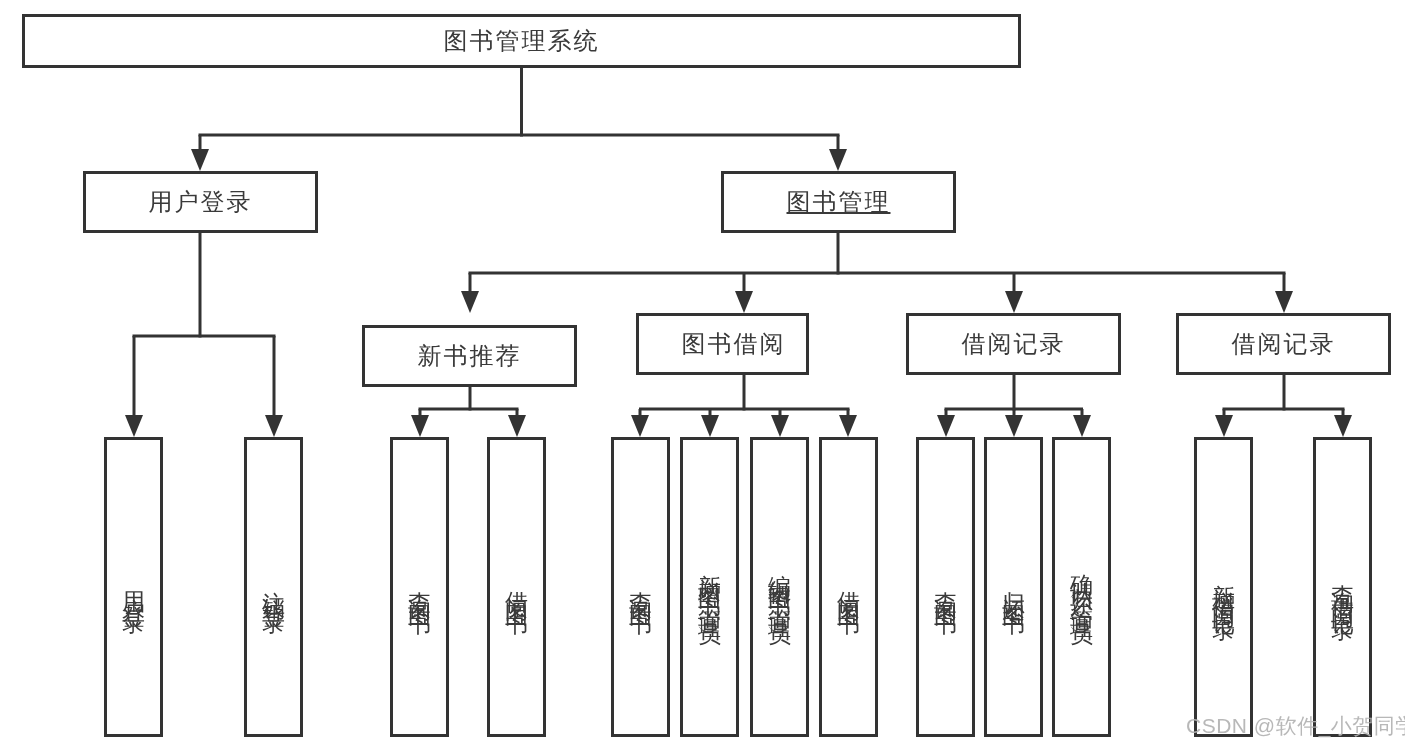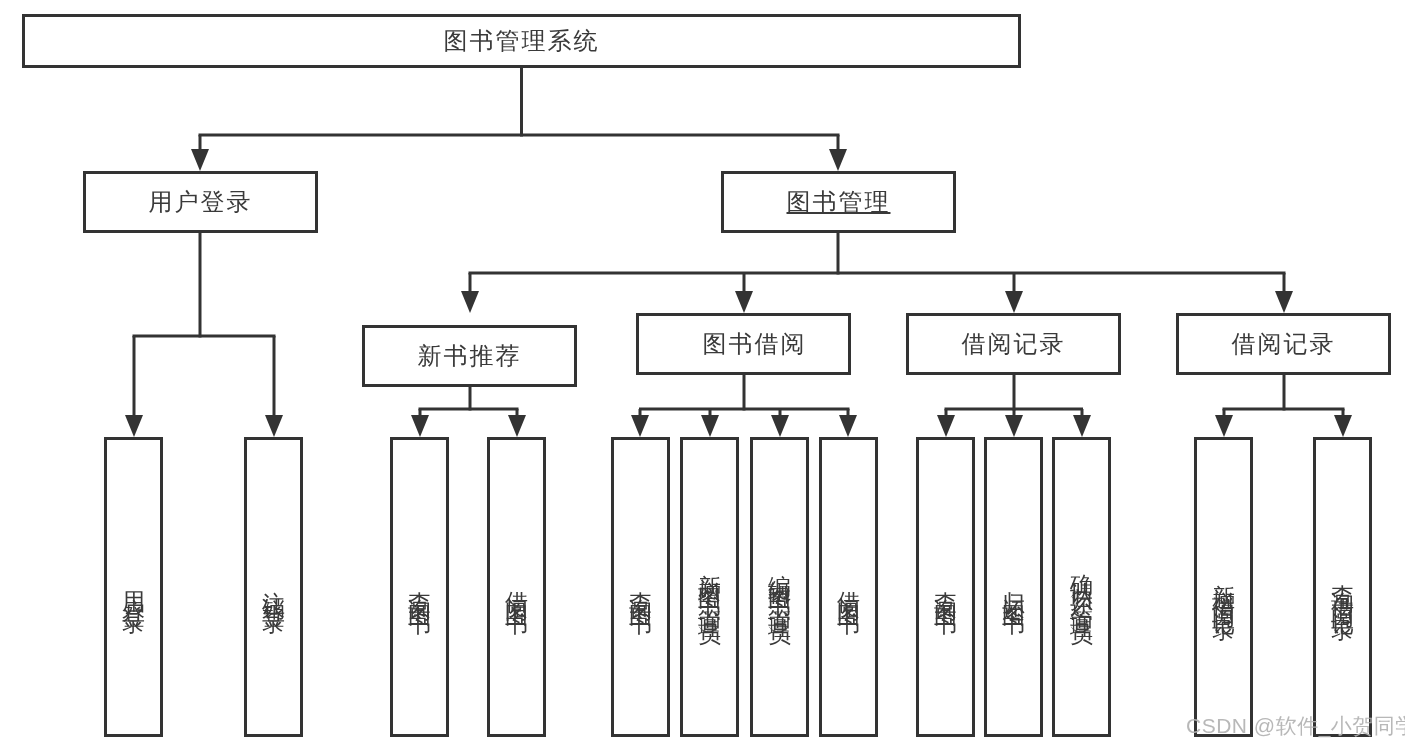--- a/index.html
+++ b/index.html
@@ -147,21 +147,21 @@
   <div class="node lvl-box" style="left:83px; top:171px; width:235px;">
     <span class="h-label">用户登录</span>
   </div>
   <div class="node lvl-box" style="left:721px; top:171px; width:235px;text-decoration:underline;">
     <span class="h-label">图书管理</span>
   </div>
 
   <div class="node lvl-box" style="left:362px; top:313px; width:215px;margin-top:12px;">
     <span class="h-label">新书推荐</span>
   </div>
-  <div class="node lvl-box" style="left:636px; top:313px; width:215px;padding-left:22px;">
+  <div class="node lvl-box" style="left:636px; top:313px; width:173px;padding-left:22px;">
     <span class="h-label">图书借阅</span>
   </div>
   <div class="node lvl-box" style="left:906px; top:313px; width:215px;">
     <span class="h-label">借阅记录</span>
   </div>
   <div class="node lvl-box" style="left:1176px; top:313px; width:215px;">
     <span class="h-label">借阅记录</span>
   </div>
 
   <div class="node v-node" style="left:104px;">

